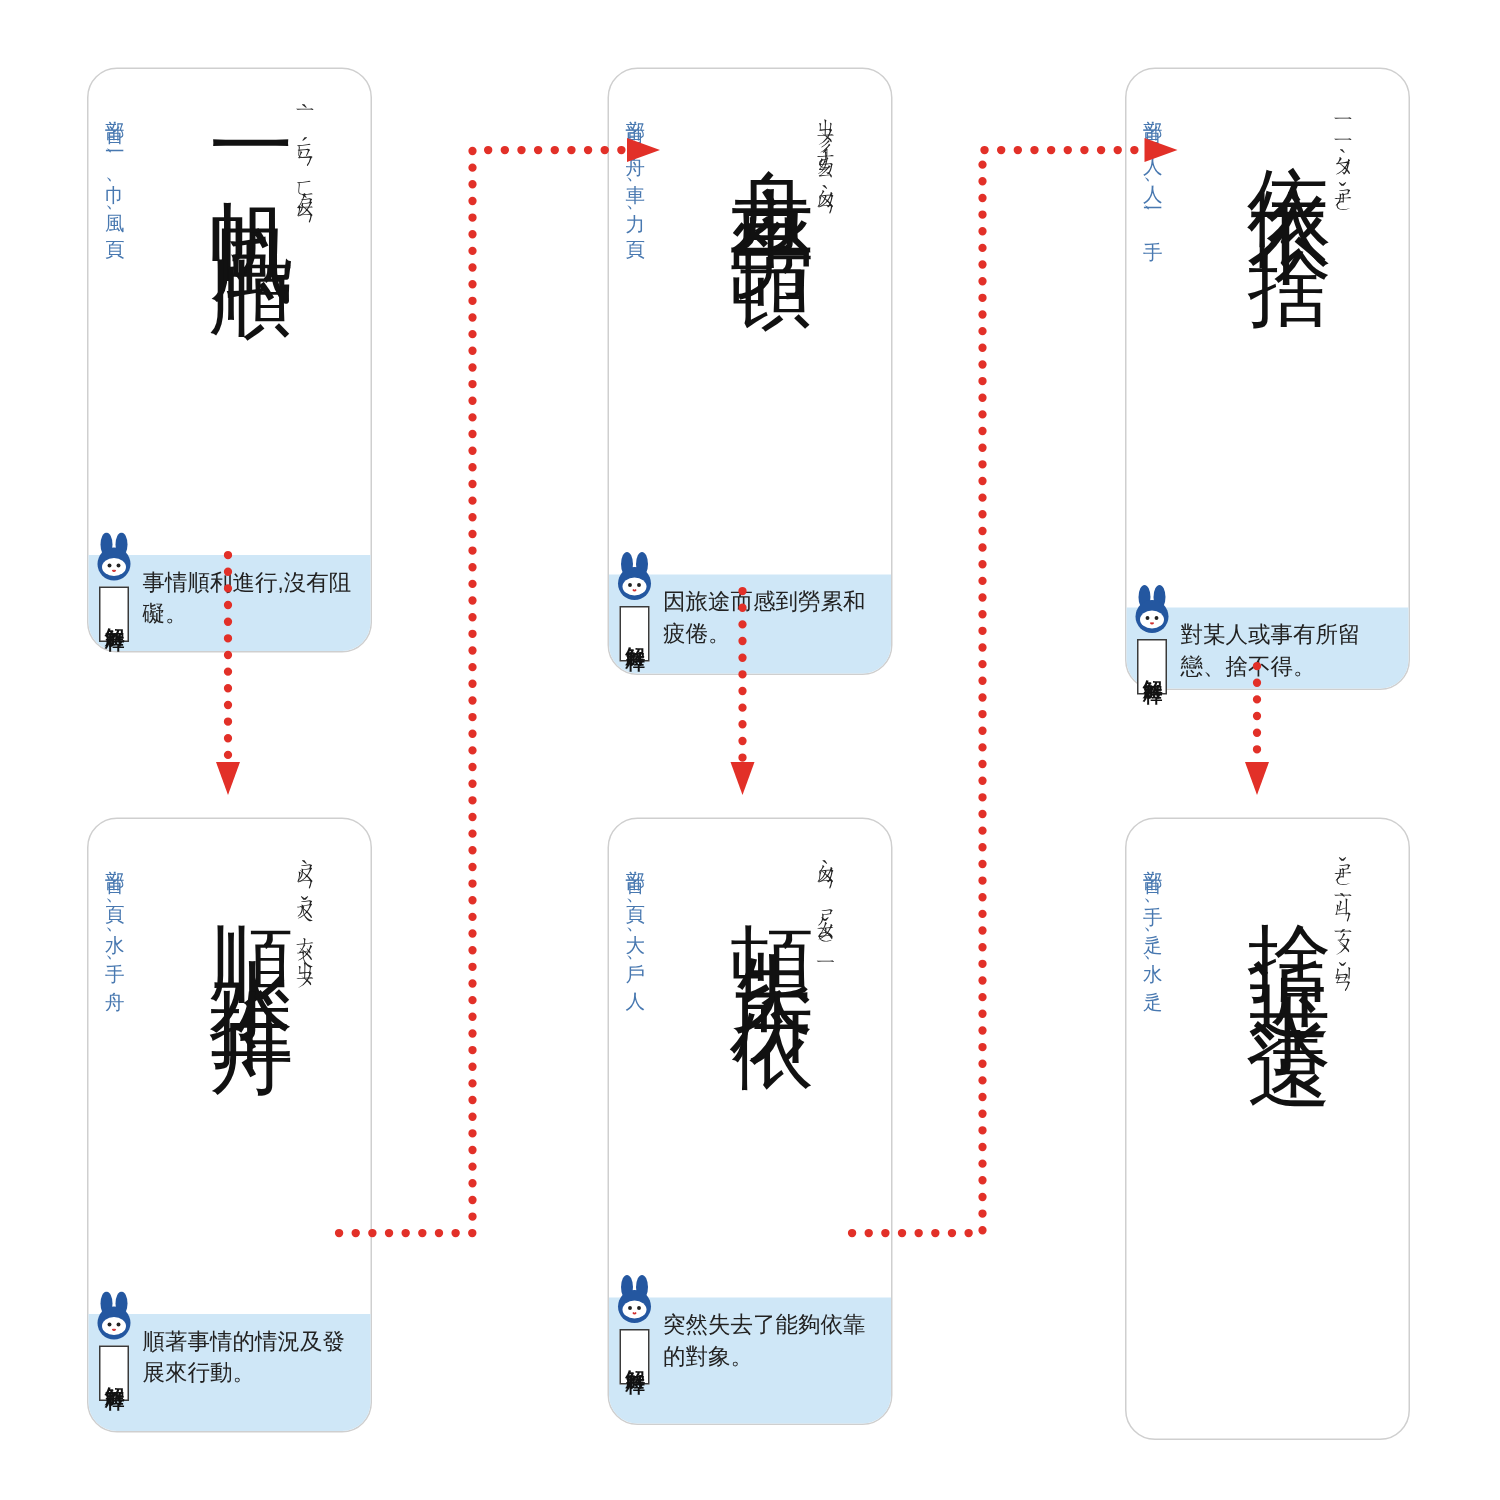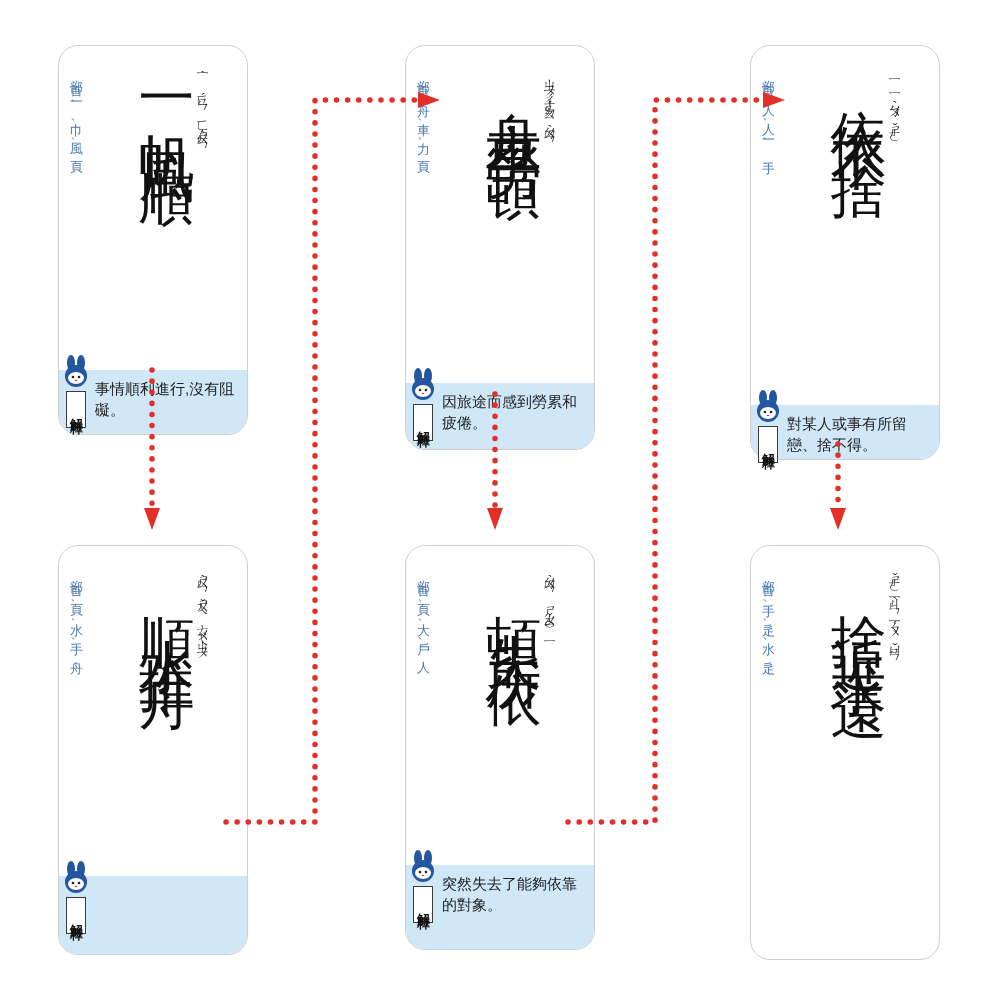--- a/index.html
+++ b/index.html
@@ -130,20 +130,21 @@
             <ellipse cx="8" cy="8" rx="4" ry="8" fill="#2457a0"></ellipse>
             <ellipse cx="18" cy="8" rx="4" ry="8" fill="#2457a0"></ellipse>
             <circle cx="13" cy="21" r="11" fill="#2457a0"></circle>
             <ellipse cx="13" cy="23" rx="8" ry="6" fill="#ffffff"></ellipse>
             <circle cx="10" cy="22" r="1.3" fill="#222"></circle>
             <circle cx="16" cy="22" r="1.3" fill="#222"></circle>
             <path d="M12 25 q1 1.6 2 0" stroke="#d03030" fill="none" stroke-width="1.1"></path>
           </svg>
       </div>
       <div class="explain-label">解釋</div>
+      <div class="explain-text">順著事情的情況及發展來行動。</div>
     </div>
   </div>
 
   <div class="card" style="left:405px; top:545px; width:190px; height:405px;">
     <div class="radical">部首:頁、大、戶、人</div>
     <div class="idiom">
       <ruby><span>頓</span><rt>ㄉㄨㄣˋ</rt></ruby><ruby><span>失</span><rt>ㄕ</rt></ruby><ruby><span>所</span><rt>ㄙㄨㄛˇ</rt></ruby><ruby><span>依</span><rt>ㄧ</rt></ruby>
     </div>
     <div class="explain" style="height:84px;">
       <div class="mascot">

